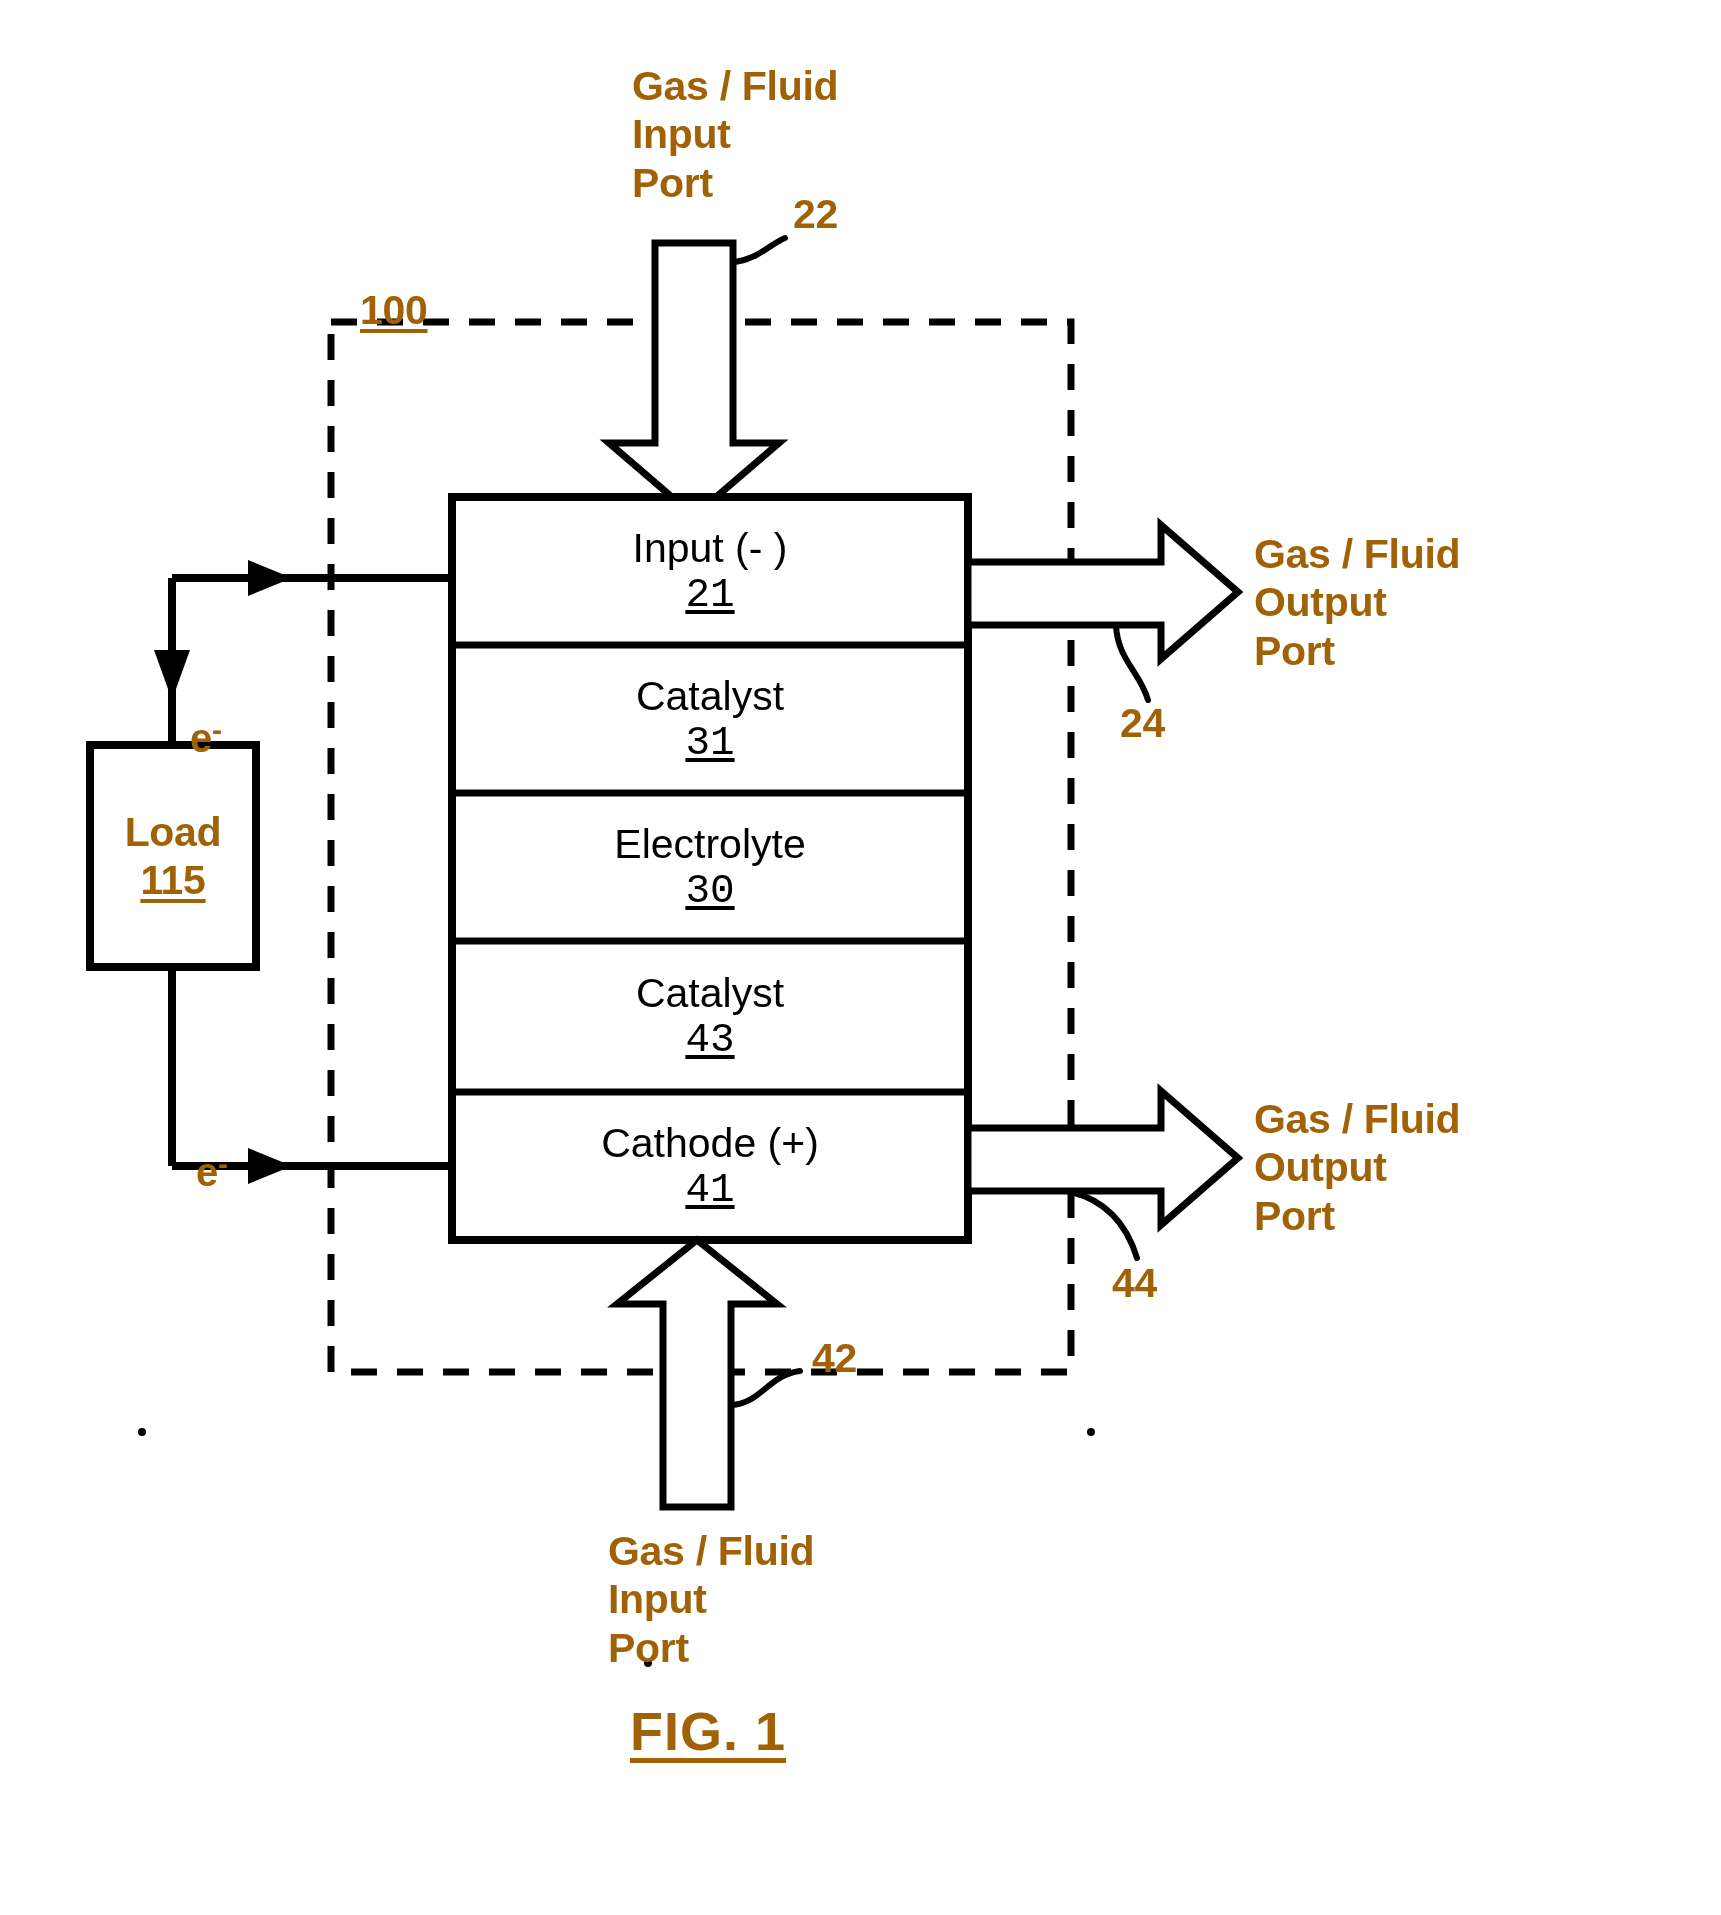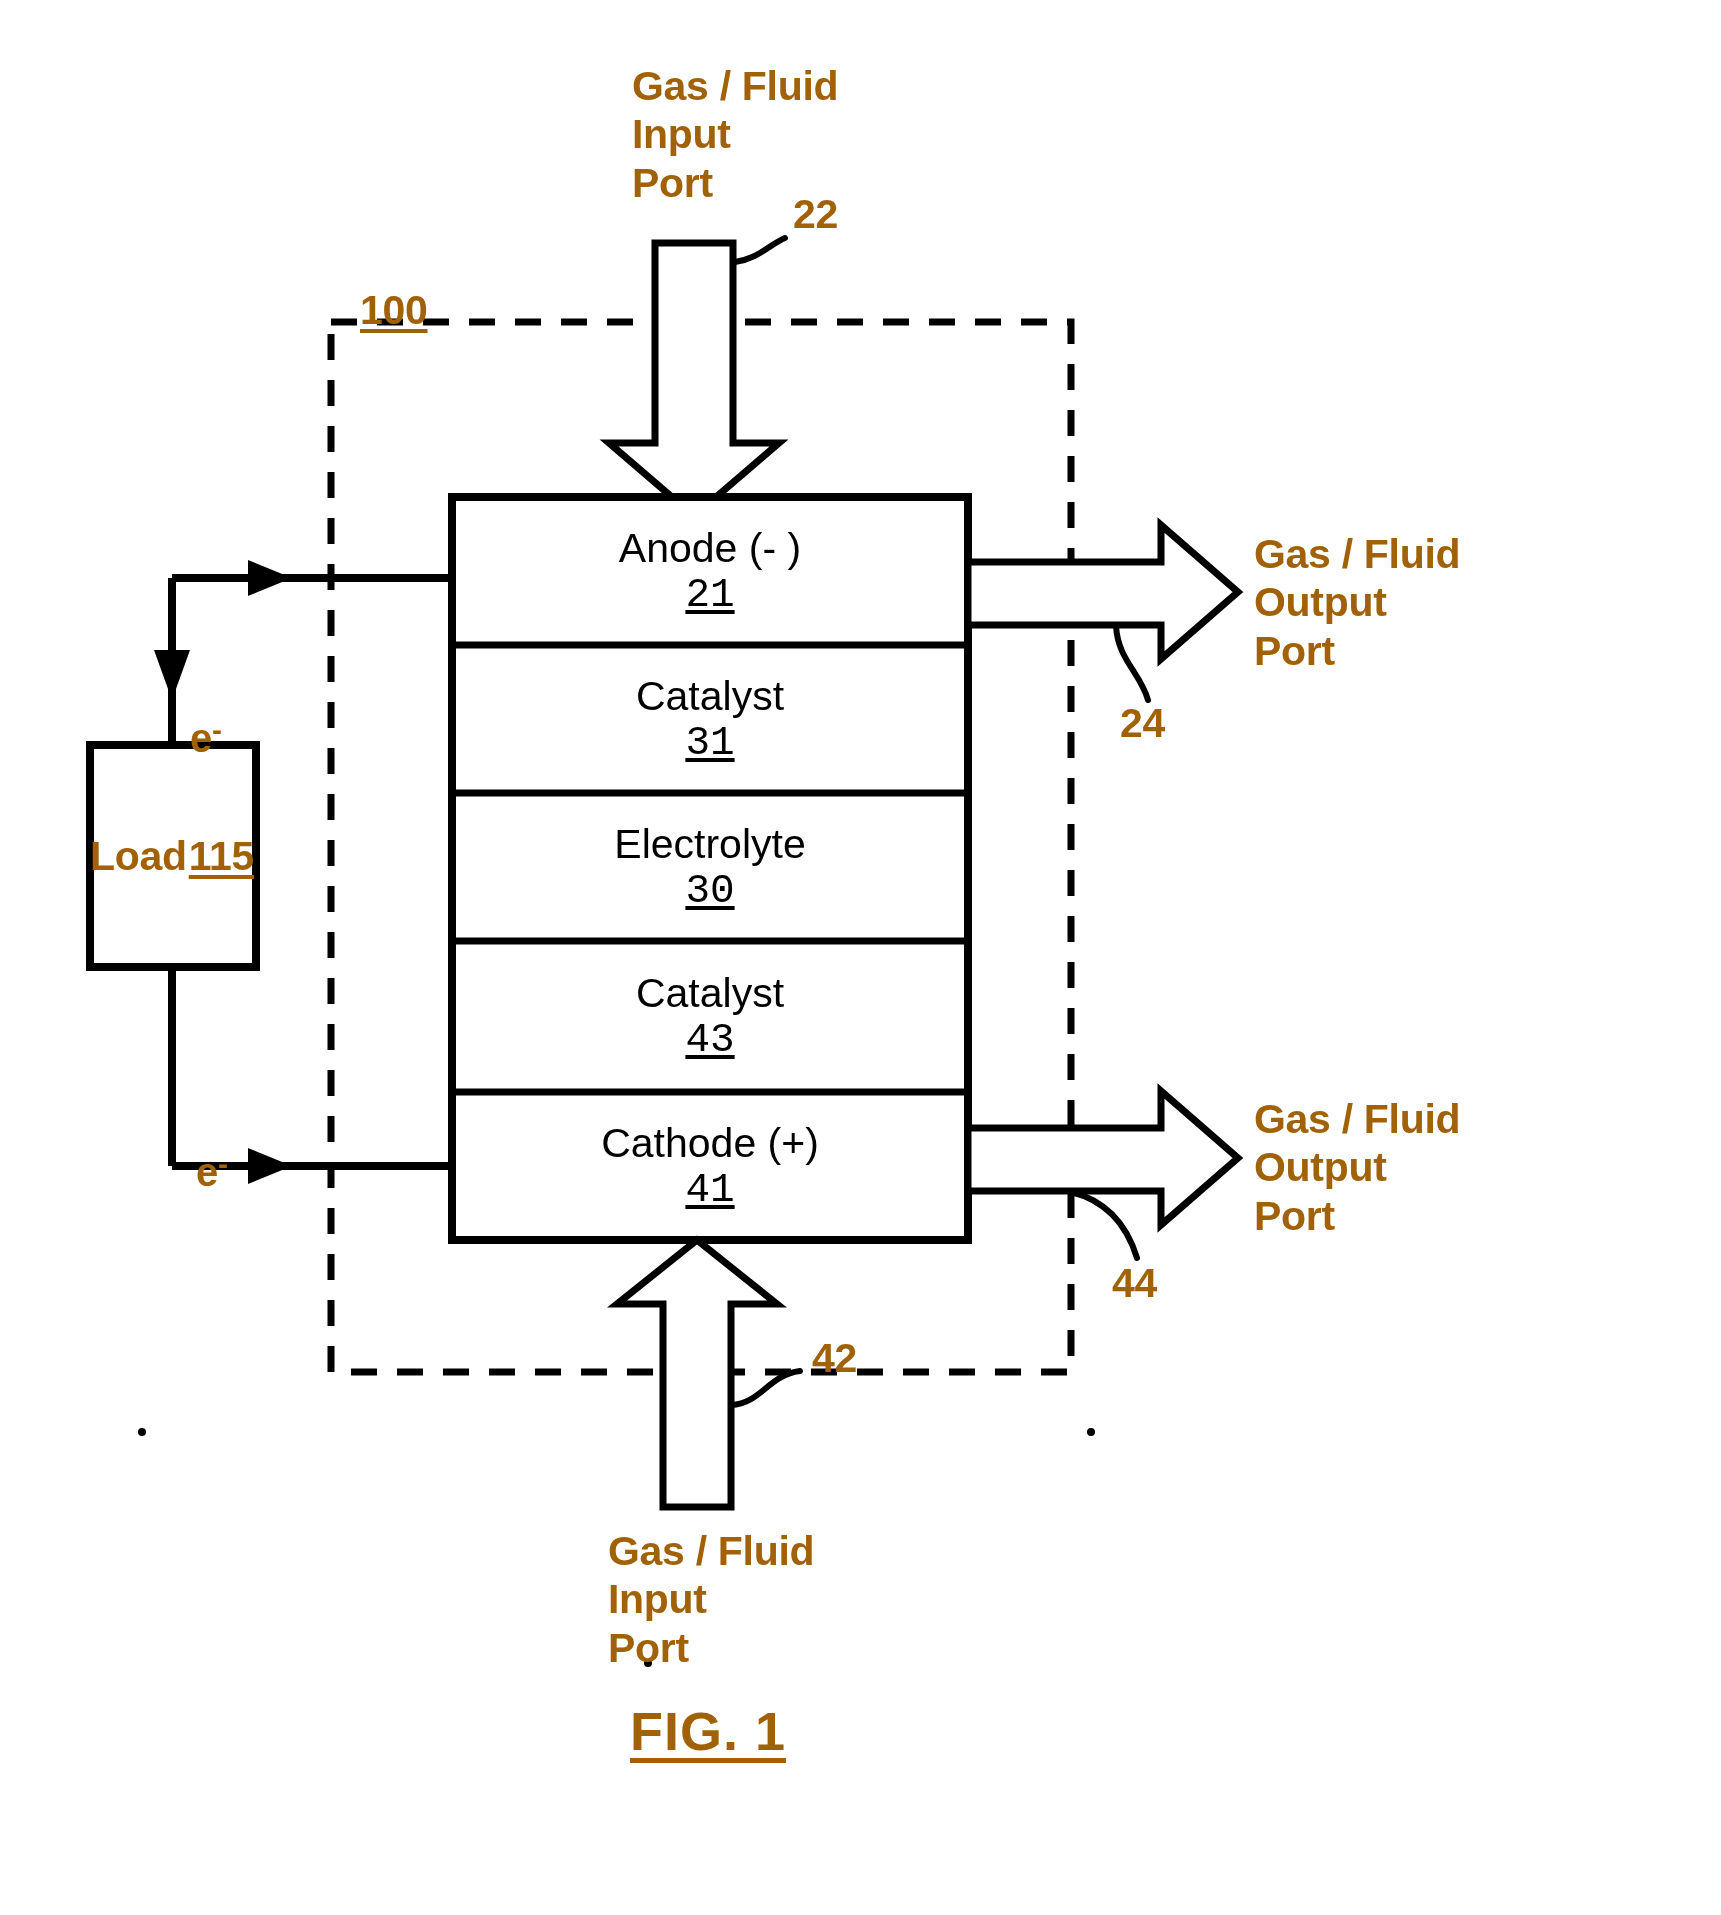--- a/index.html
+++ b/index.html
@@ -144,21 +144,21 @@
 
   <div class="lbl port-label" style="left:632px; top:62px;">Gas / Fluid
 Input
 Port</div>
 
   <div class="lbl ref-num" style="left:753px; top:190px;margin-left:40px;">22</div>
 
   <div class="lbl ref-num-ul" style="left:360px; top:286px;">100</div>
 
   <div class="stack-cell" style="top:497px; height:148px;">
-    <div class="cell-title">Anode (- )</div>
+    <div class="cell-title">Input (- )</div>
     <div class="cell-num">21</div>
   </div>
 
   <div class="stack-cell" style="top:645px; height:148px;">
     <div class="cell-title">Catalyst</div>
     <div class="cell-num">31</div>
   </div>
 
   <div class="stack-cell" style="top:793px; height:148px;">
     <div class="cell-title">Electrolyte</div>
@@ -195,20 +195,20 @@
 
   <div class="lbl e-label" style="left:190px; top:665px;">
     <span>e</span><sup>-</sup>
   </div>
 
   <div class="lbl e-label" style="left:196px; top:1099px;">
     <span>e</span><sup>-</sup>
   </div>
 
   <div style="position:absolute; left:90px; top:745px; width:166px; height:222px;
-              display:flex; align-items:center; justify-content:center;">
+              display:flex; flex-direction:column; align-items:center; justify-content:center;">
     <div class="lbl load-title" style="position:relative; left:0; top:0;">Load</div>
     <div class="lbl load-num" style="position:relative; left:0; top:0;">115</div>
   </div>
 
   <div class="lbl fig-caption" style="left:630px; top:1700px;">FIG. 1</div>
 
 </div>
 
 </body></html>

